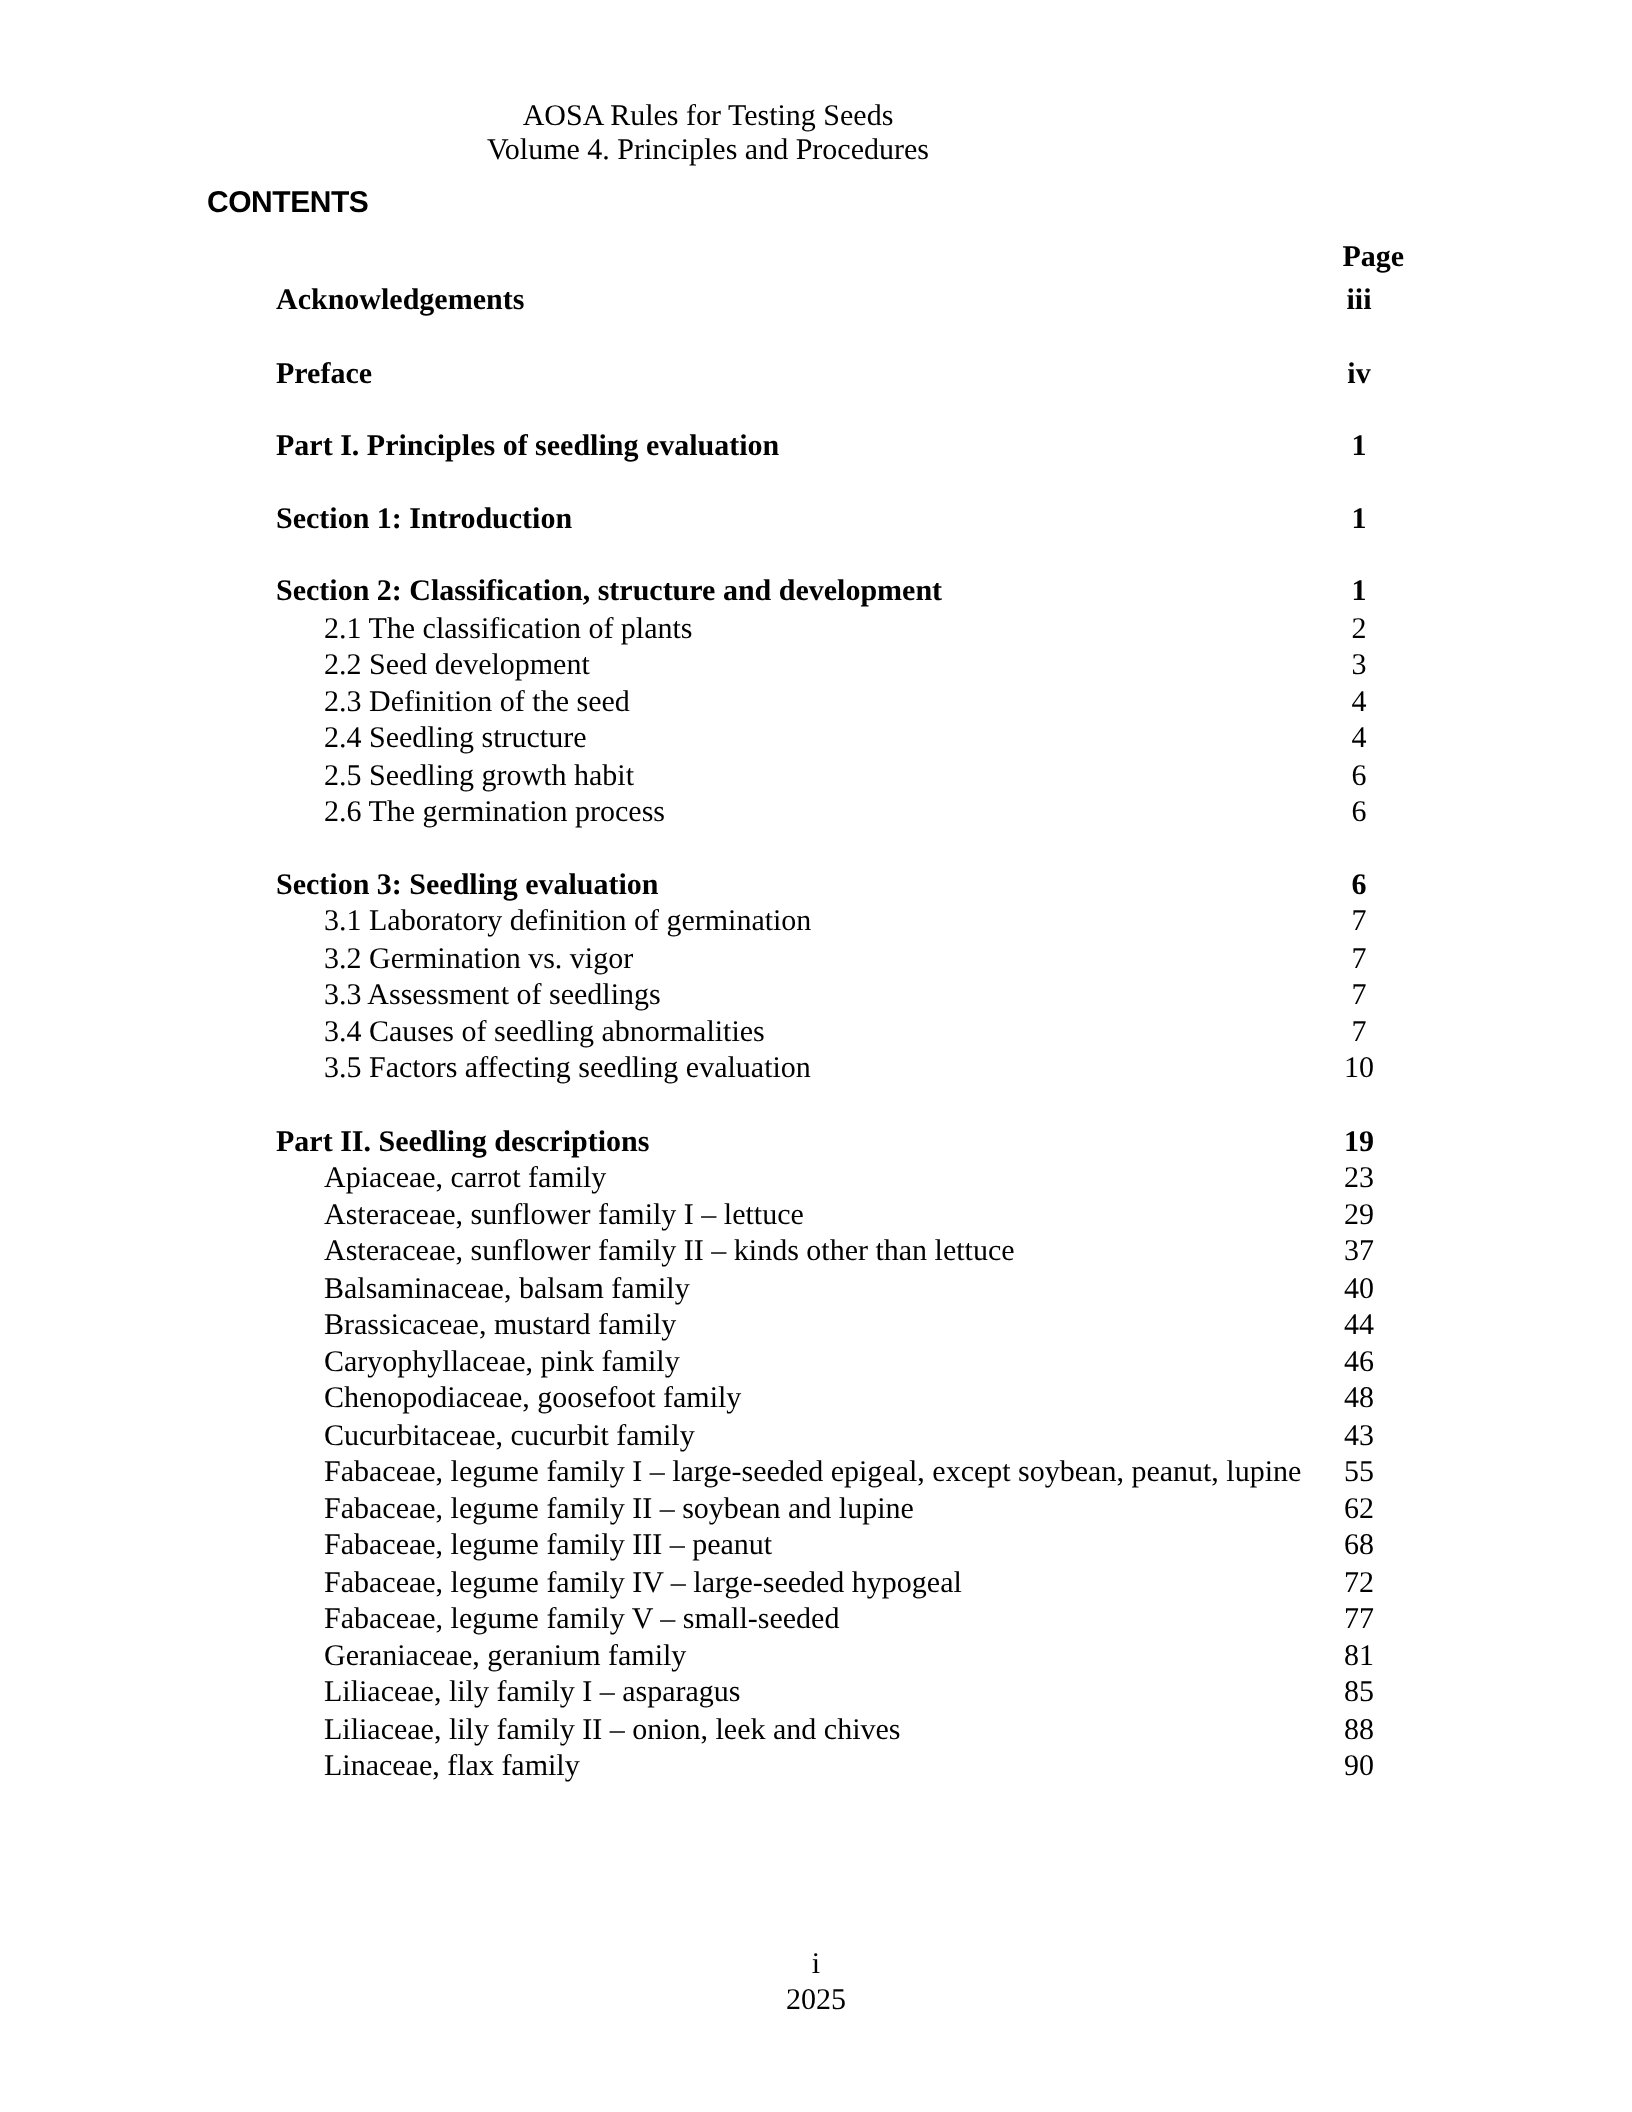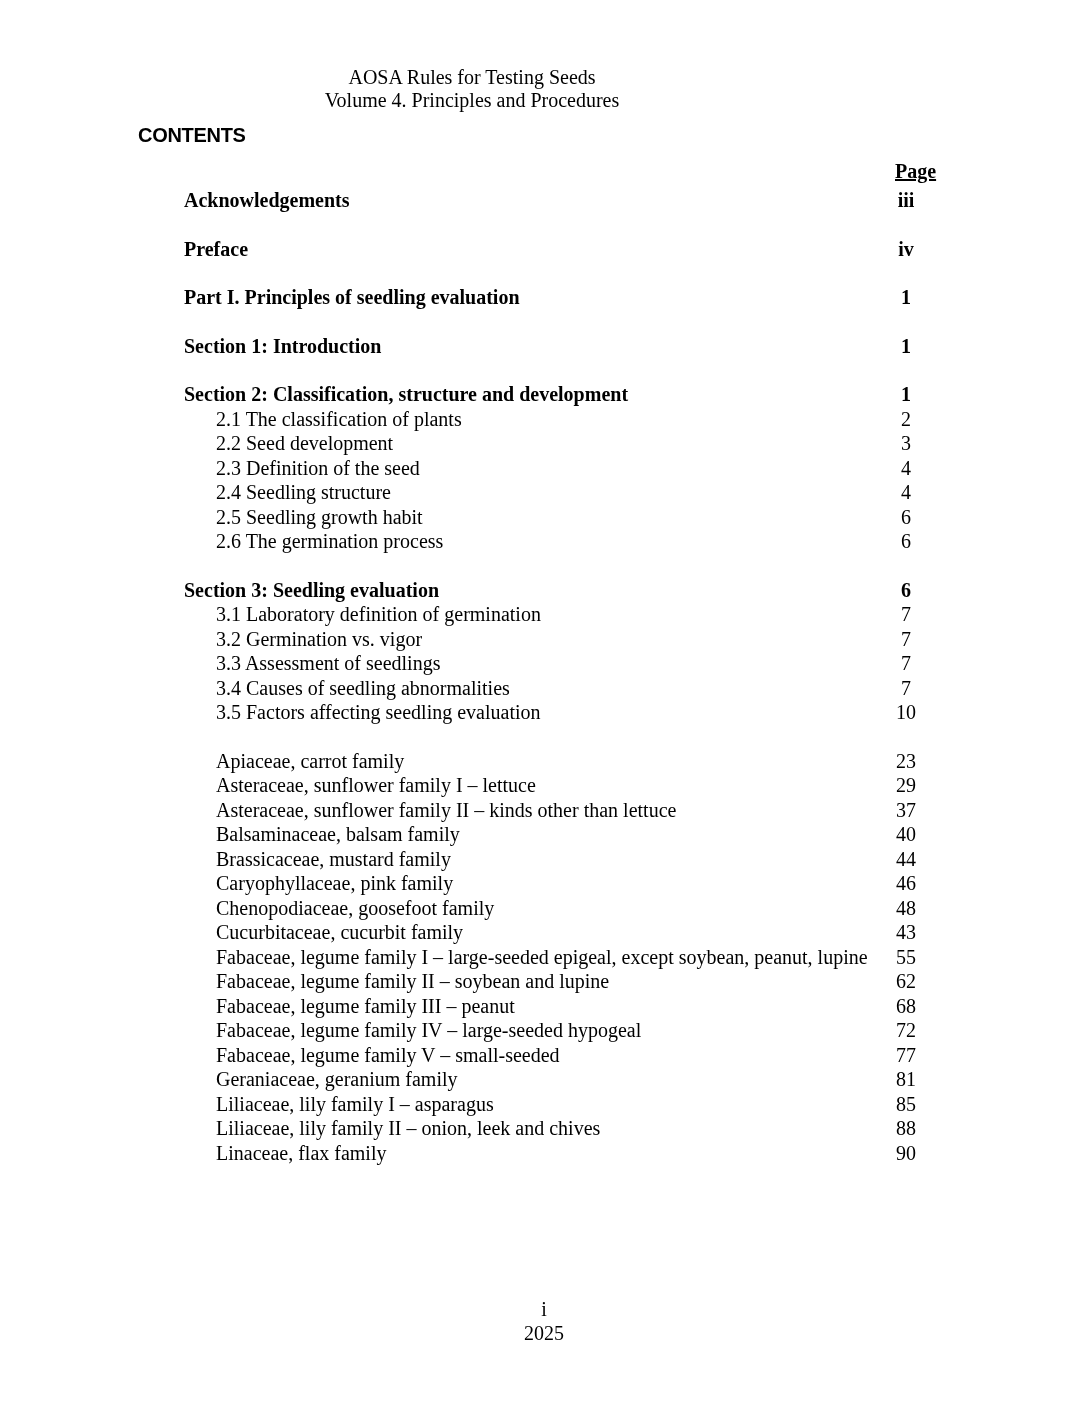--- a/index.html
+++ b/index.html
@@ -2,21 +2,21 @@
 <html><head>
   <meta charset="utf-8">
   <style>
     html, body { margin: 0; padding: 0; background: #ffffff; }
     body { width: 1088px; height: 1408px; position: relative; overflow: hidden;
            font-family: "Liberation Serif", serif; color: #000; }
     .header { position: absolute; top: 66px; left: 0; width: 944px; text-align: center;
               font-size: 20px; line-height: 23px; }
     .title { position: absolute; top: 124px; left: 138px; font-family: "Liberation Sans", sans-serif;
              font-weight: bold; font-size: 20px; letter-spacing: -0.3px; }
-    .page-hdr { position: absolute; top: 160px; left: 895px; font-weight: bold; font-size: 20px; text-decoration: underline; }
+    .page-hdr { position: absolute; top: 160px; left: 895px; font-weight: bold; font-size: 20px; }
     .toc { position: absolute; top: 188px; left: 138px; width: 800px; }
     .row { position: relative; font-size: 20px; line-height: 24.5px; margin-left: 46px; }
     .row .lbl { display: inline-block; width: 680px; }
     .row .pg { position: absolute; right: 12px; top: 0; text-align: center; width: 40px; }
     .row.bold { font-weight: bold; }
     .row.sub .lbl { padding-left: 32px; }
     .gap { height: 24px; }
     .footer { position: absolute; top: 1297px; left: 0; width: 1088px; text-align: center;
               font-size: 20px; line-height: 24px; }
   </style>
@@ -48,20 +48,21 @@
     <div class="row sub"><span class="lbl">2.5 Seedling growth habit</span><span class="pg">6</span></div>
     <div class="row sub"><span class="lbl">2.6 The germination process</span><span class="pg">6</span></div>
     <div class="gap"></div>
     <div class="row bold"><span class="lbl">Section 3: Seedling evaluation</span><span class="pg">6</span></div>
     <div class="row sub"><span class="lbl">3.1 Laboratory definition of germination</span><span class="pg">7</span></div>
     <div class="row sub"><span class="lbl">3.2 Germination vs. vigor</span><span class="pg">7</span></div>
     <div class="row sub"><span class="lbl">3.3 Assessment of seedlings</span><span class="pg">7</span></div>
     <div class="row sub"><span class="lbl">3.4 Causes of seedling abnormalities</span><span class="pg">7</span></div>
     <div class="row sub"><span class="lbl">3.5 Factors affecting seedling evaluation</span><span class="pg">10</span></div>
     <div class="gap"></div>
+    <div class="row bold"><span class="lbl">Part II. Seedling descriptions</span><span class="pg">19</span></div>
     <div class="row sub"><span class="lbl">Apiaceae, carrot family</span><span class="pg">23</span></div>
     <div class="row sub"><span class="lbl">Asteraceae, sunflower family I – lettuce</span><span class="pg">29</span></div>
     <div class="row sub"><span class="lbl">Asteraceae, sunflower family II – kinds other than lettuce</span><span class="pg">37</span></div>
     <div class="row sub"><span class="lbl">Balsaminaceae, balsam family</span><span class="pg">40</span></div>
     <div class="row sub"><span class="lbl">Brassicaceae, mustard family</span><span class="pg">44</span></div>
     <div class="row sub"><span class="lbl">Caryophyllaceae, pink family</span><span class="pg">46</span></div>
     <div class="row sub"><span class="lbl">Chenopodiaceae, goosefoot family</span><span class="pg">48</span></div>
     <div class="row sub"><span class="lbl">Cucurbitaceae, cucurbit family</span><span class="pg">43</span></div>
     <div class="row sub"><span class="lbl">Fabaceae, legume family I – large-seeded epigeal, except soybean, peanut, lupine</span><span class="pg">55</span></div>
     <div class="row sub"><span class="lbl">Fabaceae, legume family II – soybean and lupine</span><span class="pg">62</span></div>

